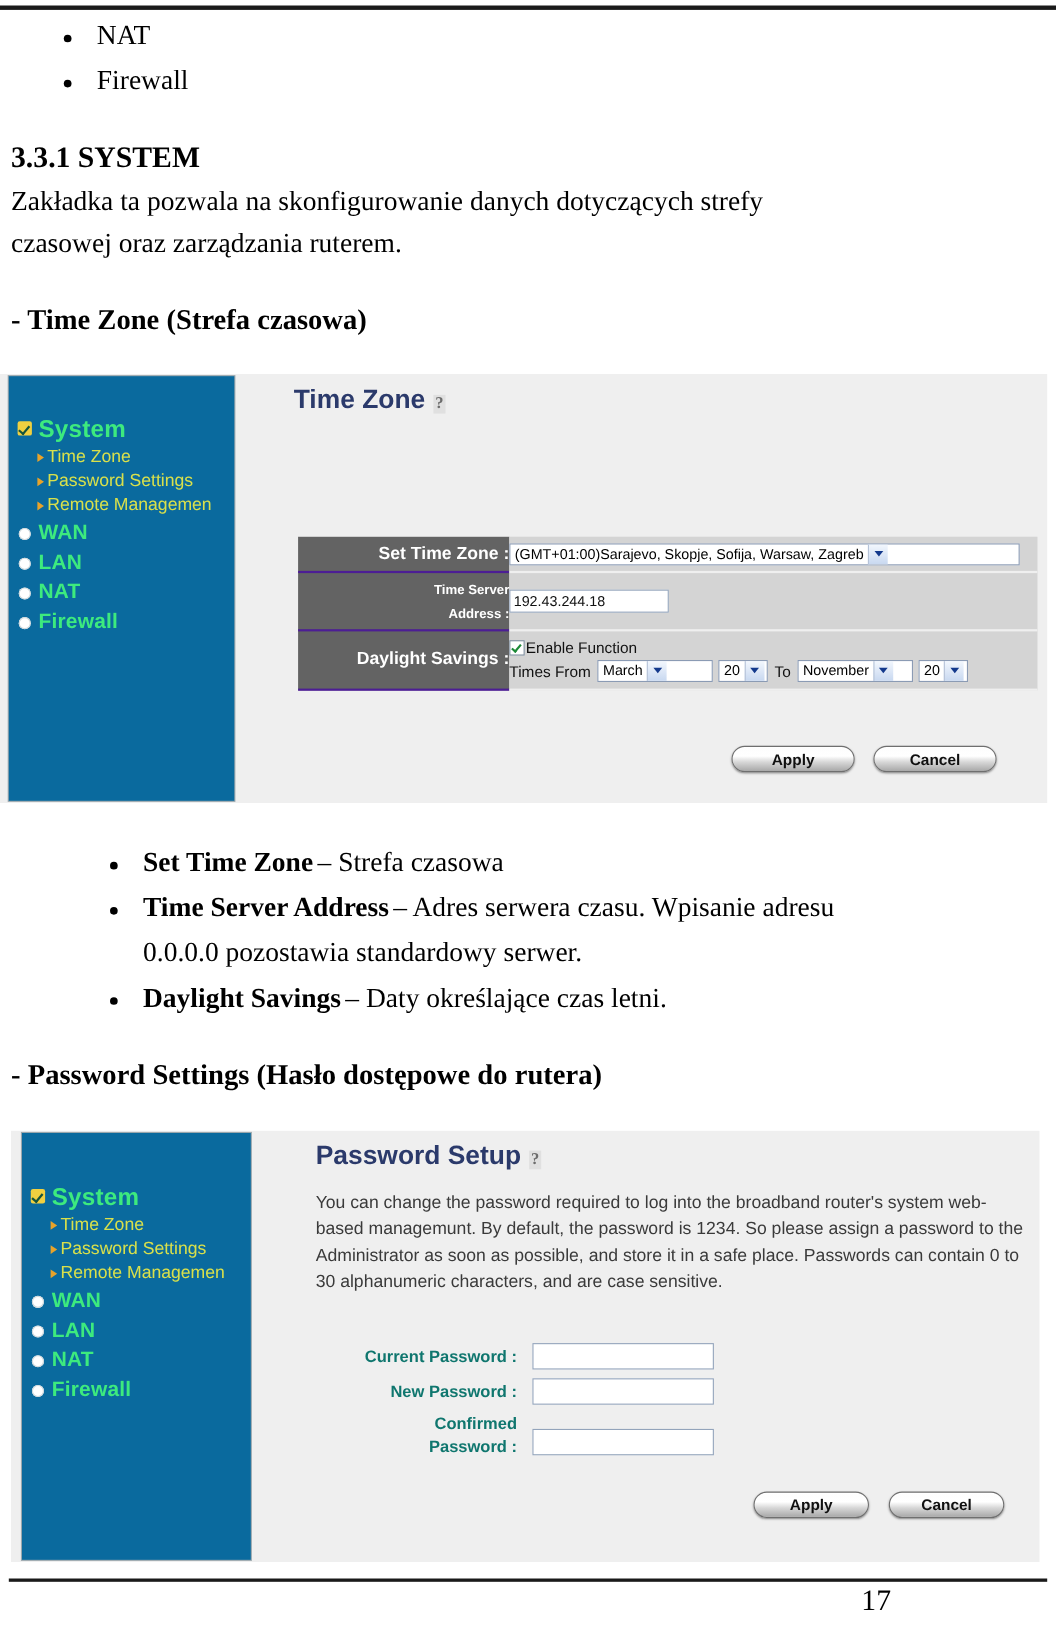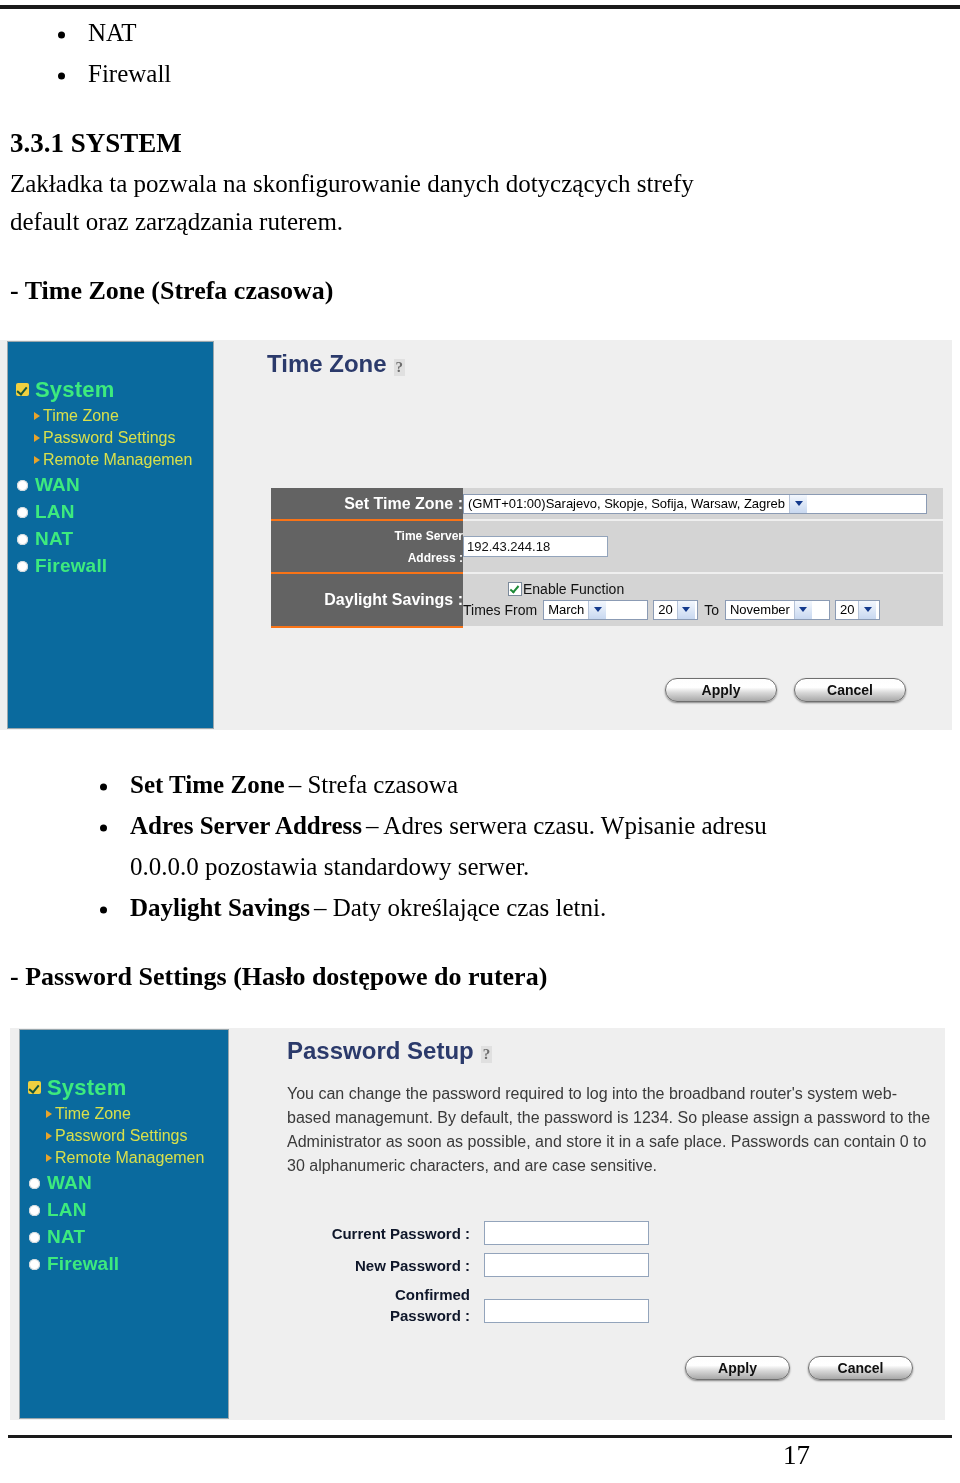--- a/index.html
+++ b/index.html
@@ -87,21 +87,21 @@
      color:#3a3a3a;
   }
 
   
   .ftable{position:absolute;border-collapse:collapse;background:#d9d9d9;}
   .ftable td{padding:0;vertical-align:middle;}
   .lbl-cell{
      background:#636363;color:#ffffff;
      font-family:"Liberation Sans", sans-serif;
      font-weight:bold;text-align:right;
-     border-bottom:2px solid #f97316;
+     border-bottom:2px solid #4c1d95;
      padding:4px 9px 4px 4px;
      margin-left:48px;
   }
   .val-cell{
      background:#d4d4d4;
      border-bottom:2px solid #efefef;
      padding:3px 0 3px 4px;
   }
 
   
@@ -157,21 +157,21 @@
      height:24px;line-height:22px;text-align:center;
      border-radius:13px;
      background:linear-gradient(to bottom,#fdfdfd 0%,#ffffff 38%,#d8d8d8 62%,#a8a8a8 100%);
      border:1px solid #6f6f6f;
      box-shadow:0 1px 2px rgba(0,0,0,.45), inset 0 1px 0 #ffffff;
      box-sizing:border-box;
   }
 
   .pw-lbl{
      font-family:"Liberation Sans", sans-serif;
-     font-weight:bold;font-size:15px;color:#0f172a;text-align:right;
+     font-weight:bold;font-size:15px;color:#0f766e;text-align:right;
   }
 
   
   .foot-rule{position:absolute;left:8px;top:1435px;width:944px;height:3px;background:#1a1a1a;}
   .foot-txt{
      position:absolute;font-family:"Liberation Serif", serif;font-size:23px;color:#000;
   }
 </style>
 </head>
 <body>
@@ -187,21 +187,21 @@
     </li>
     <li style="height:41px;">
       <span class="bdot"></span>
       <span class="doc-text">Firewall</span>
     </li>
   </ul>
 
   <div class="doc-text doc-bold" style="position:absolute;left:10px;top:124px;font-size:27px;">3.3.1 SYSTEM</div>
 
   <div class="doc-text" style="position:absolute;left:10px;top:165px;width:940px;">Zakładka ta pozwala na skonfigurowanie danych dotyczących strefy</div>
-  <div class="doc-text" style="position:absolute;left:10px;top:203px;width:940px;">default oraz zarządzania ruterem.</div>
+  <div class="doc-text" style="position:absolute;left:10px;top:203px;width:940px;">czasowej oraz zarządzania ruterem.</div>
 
   <div class="doc-text doc-bold" style="position:absolute;left:10px;top:272px;font-size:26px;">- Time Zone (Strefa czasowa)</div>
 
   <div class="shot" style="left:0px;top:340px;width:952px;height:390px;">
     <div class="shot-inner">
 
       <div class="sidebar" style="left:8px;top:2px;width:205px;height:386px;">
         <div class="nav-top" style="top:34px;">
 
           <div class="nav-main" style="font-size:22px;">
@@ -265,21 +265,21 @@
             <div>Time Server</div>
             <div>Address :</div>
           </td>
           <td class="val-cell" style="height:51px;">
             <span class="xinput" style="width:145px;">192.43.244.18</span>
           </td>
         </tr>
         <tr>
           <td class="lbl-cell" style="font-size:16px;height:52px;">Daylight Savings :</td>
           <td class="val-cell" style="height:52px;">
-            <div class="dsrow" style="margin-bottom:3px;padding-left:45px;">
+            <div class="dsrow" style="margin-bottom:3px;">
               <span class="xcheck"></span>
               <span>Enable Function</span>
             </div>
             <div class="dsrow">
               <span>Times From</span>
               <span class="xsel" style="width:105px;margin-left:6px;">
                 <span class="txt">March</span>
                 <span class="arw">
                       <i></i>
                     </span>
@@ -318,21 +318,21 @@
   </div>
 
   <ul class="blist" style="left:72px;top:766px;width:880px;">
     <li style="height:41px;">
       <span class="bdot"></span>
       <span class="doc-text doc-bold">Set Time Zone</span>
       <span class="doc-text">– Strefa czasowa</span>
     </li>
     <li style="height:41px;">
       <span class="bdot"></span>
-      <span class="doc-text doc-bold">Adres Server Address</span>
+      <span class="doc-text doc-bold">Time Server Address</span>
       <span class="doc-text">– Adres serwera czasu. Wpisanie adresu</span>
     </li>
     <li style="height:41px;">
       <span class="doc-text">0.0.0.0 pozostawia standardowy serwer.</span>
     </li>
     <li style="height:41px;">
       <span class="bdot"></span>
       <span class="doc-text doc-bold">Daylight Savings</span>
       <span class="doc-text">– Daty określające czas letni.</span>
     </li>

